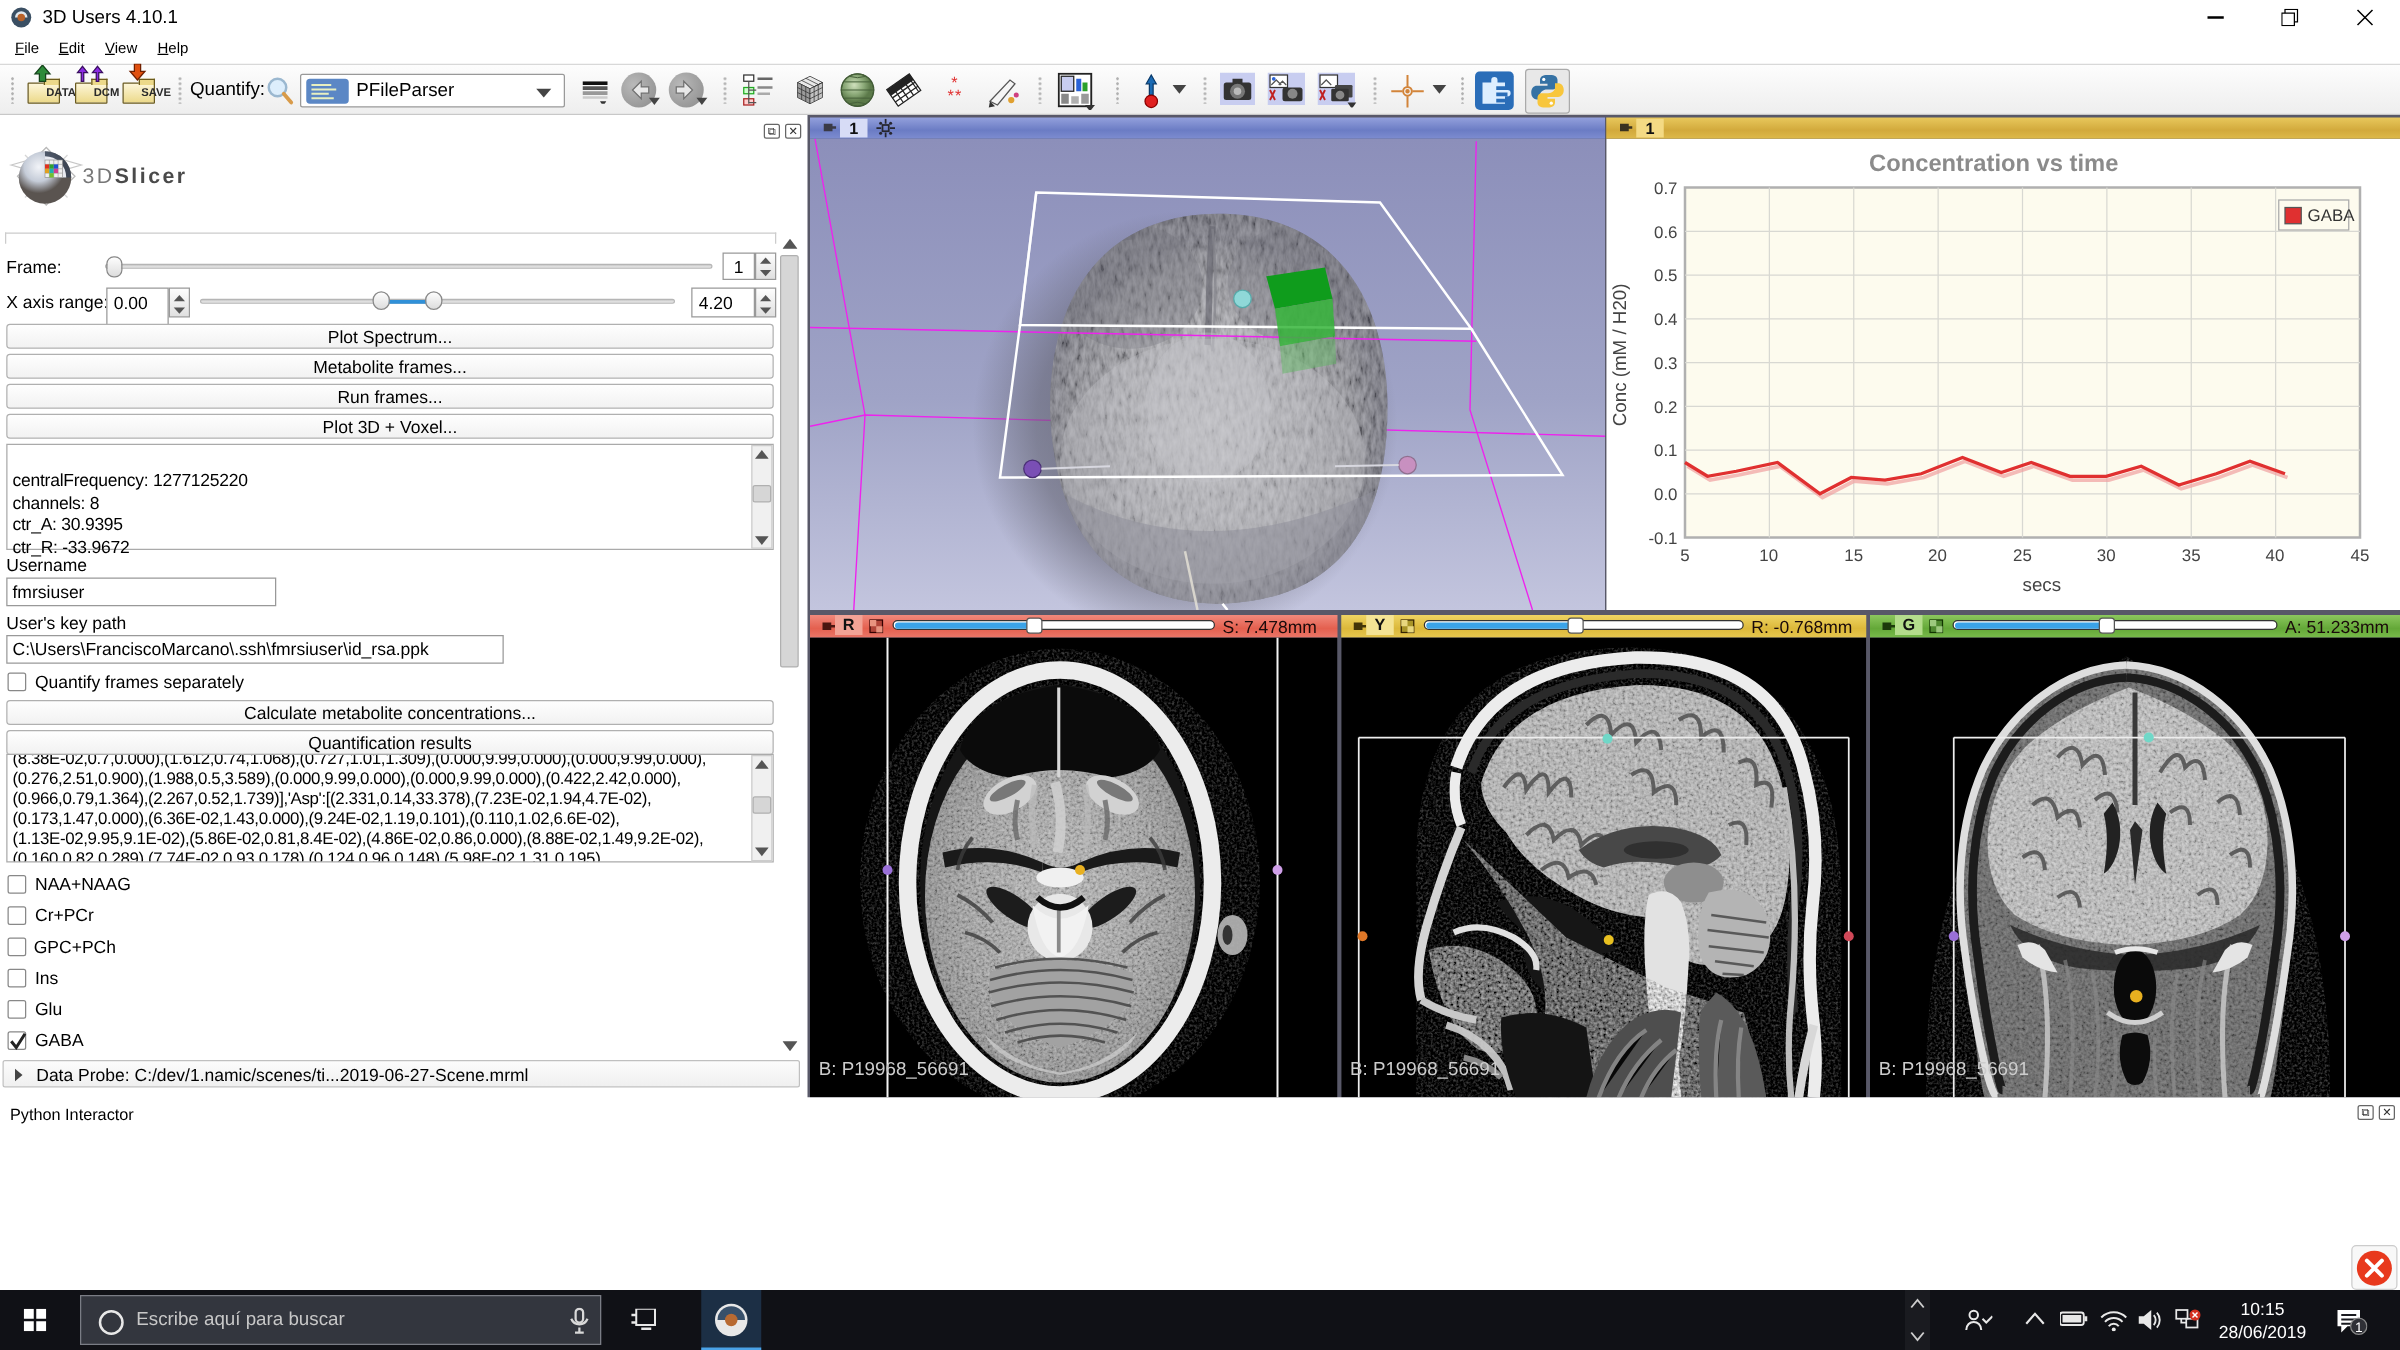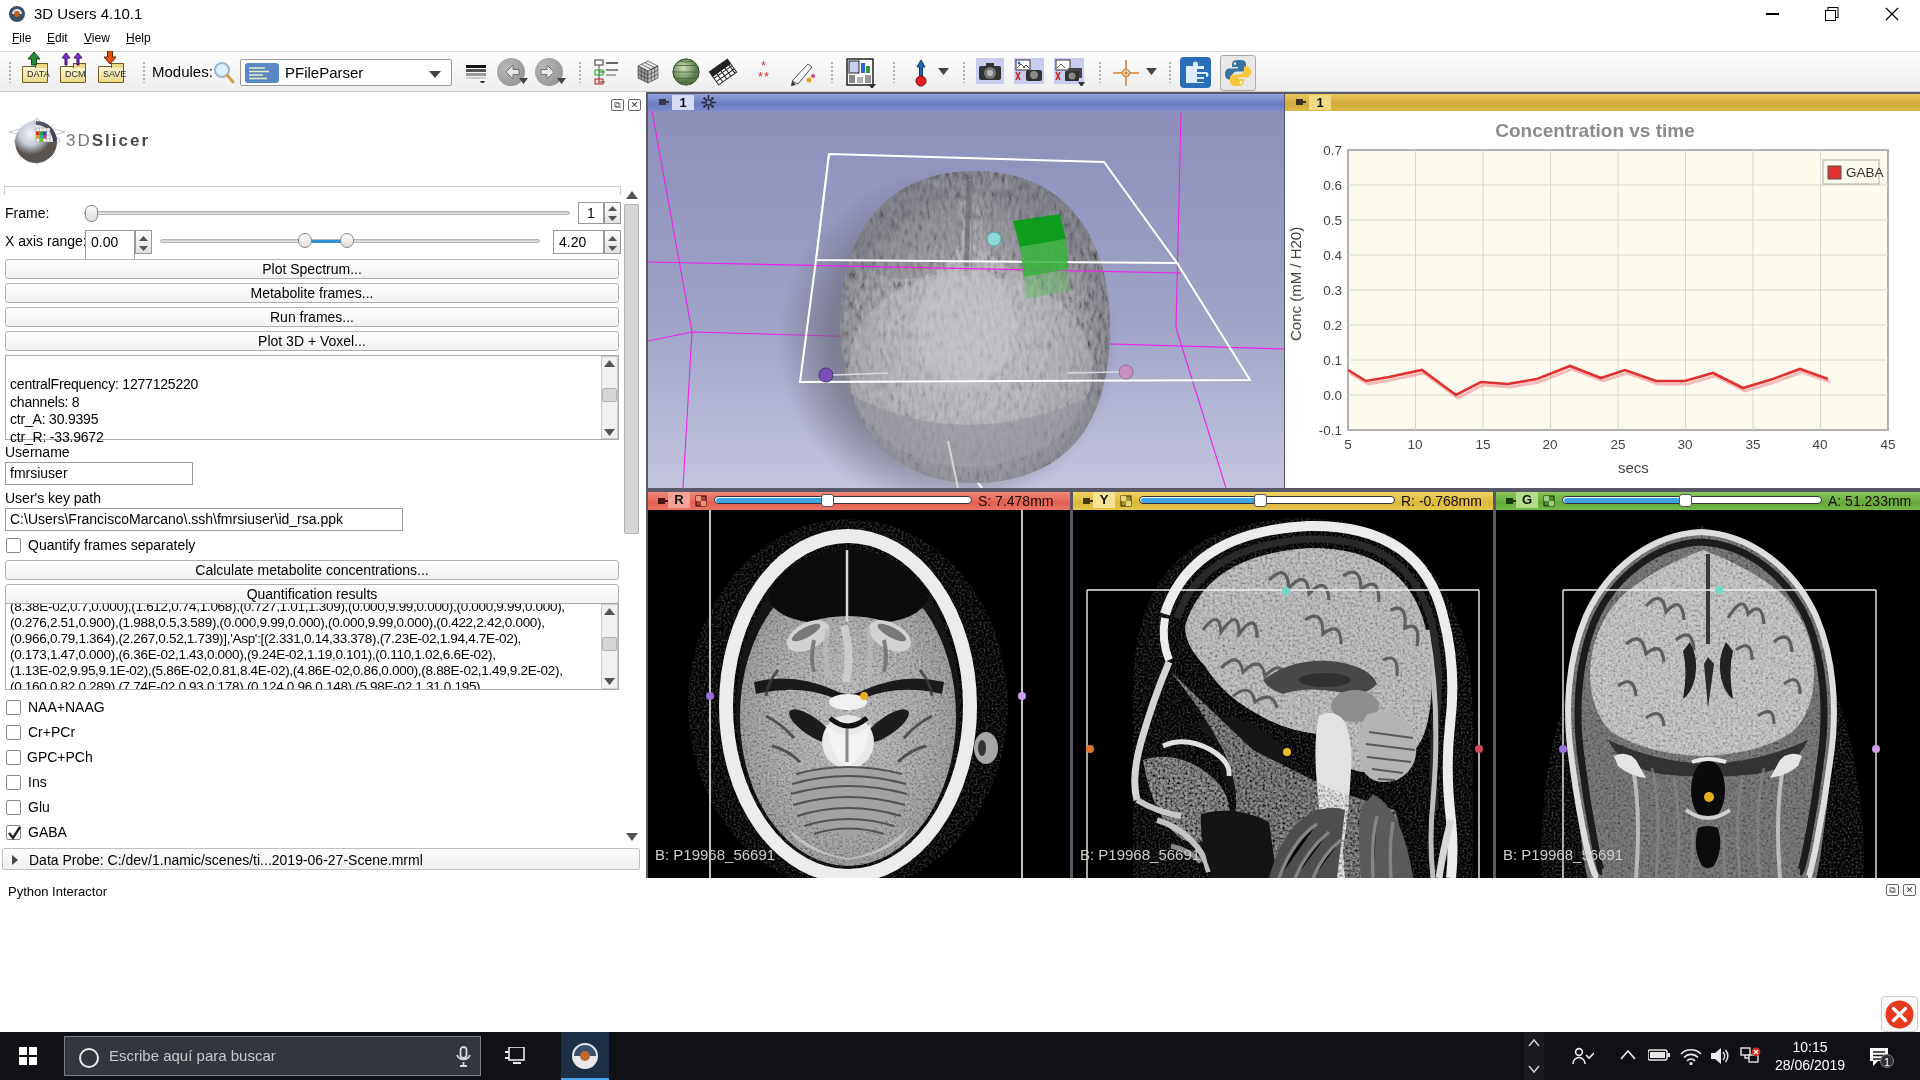--- a/index.html
+++ b/index.html
@@ -11,21 +11,21 @@
 
 #menubar{left:0;top:28px;width:1920px;height:24px;background:#fff;border-bottom:1px solid #d8d8d8}
 #menubar span{position:absolute;top:3px;font-size:12px;color:#000}
 #menubar u{text-decoration:underline}
 
 #toolbar{left:0;top:52px;width:1920px;height:40px;background:linear-gradient(#fdfdfd,#eee);border-bottom:1px solid #c8c8c8}
 .grip{width:4px;height:22px;top:9px;background-image:radial-gradient(circle,#b0b0b0 1px,transparent 1.2px);background-size:4px 4px}
 .tbicon{top:6px;width:26px;height:26px}
 .folder{position:absolute;left:0;bottom:1px;width:26px;height:17px;background:linear-gradient(#fdf6d8,#ecd98a);border:1px solid #6b5b1e;border-radius:1px}
 .folder:before{content:"";position:absolute;left:12px;top:-4px;width:11px;height:4px;background:#ecd98a;border:1px solid #6b5b1e;border-bottom:none}
-.folder span{position:absolute;left:4px;right:0;top:2px;text-align:center;font-size:9px;font-weight:normal;color:#2a2a2a;letter-spacing:0}
+.folder span{position:absolute;left:14px;right:0;top:2px;text-align:center;font-size:9px;font-weight:bold;color:#2a2a2a;letter-spacing:0}
 #modlabel{top:11px;font-size:15px;color:#000}
 #modcombo{top:7px;width:212px;height:27px;background:#fff;border:1px solid #999;border-radius:2px}
 #modcombo .micon{position:absolute;left:4px;top:3px;width:34px;height:20px;background:#5b87c5;border-radius:3px}
 #modcombo .mtext{position:absolute;left:44px;top:4px;font-size:15px;color:#000}
 #modcombo .darr{position:absolute;right:10px;top:11px;width:0;height:0;border-left:6px solid transparent;border-right:6px solid transparent;border-top:7px solid #444}
 .circbtn{top:6px;width:28px;height:28px;border-radius:50%;background:#909090}
 .circbtn:before{content:"";position:absolute;left:5px;top:8px;width:12px;height:12px}
 
 #leftpanel{left:0;top:92px;width:646px;height:786px;background:#fff;overflow:hidden}
 .minibtn{width:13px;height:12px;border:1px solid #666;border-radius:2px;background:#fff;font-size:9px;line-height:10px;text-align:center;color:#333}
@@ -102,21 +102,21 @@
       </div>
   <div class="abs tbicon" style="left:98px">
         <div class="folder">
           <span>SAVE</span>
         </div>
         <svg class="abs" style="left:4px;top:-7px" width="16" height="14">
           <path d="M8 13L2 6h3.5V0h5v6H14z" fill="#e05010" stroke="#702000"></path>
         </svg>
       </div>
   <div class="abs grip" style="left:142px"></div>
-  <div class="abs" id="modlabel" style="left:152px">Modules:</div>
+  <div class="abs" id="modlabel" style="left:152px">Quantify:</div>
   <svg class="abs" style="left:212px;top:9px" width="24" height="24">
         <circle cx="10" cy="9" r="7" fill="#ddeefc" stroke="#9bb8d0" stroke-width="2"></circle>
         <path d="M15 14l6 7" stroke="#d89b4a" stroke-width="3" stroke-linecap="round"></path>
       </svg>
   <div class="abs" id="modcombo" style="left:240px">
         <div class="micon"></div>
         <svg class="abs" style="left:8px;top:6px" width="26" height="14">
           <g stroke="#e8f0c0" stroke-width="1.6">
             <path d="M0 2h16M0 5.5h20M0 9h14M0 12.5h18"></path>
           </g>
@@ -349,21 +349,21 @@
   <div class="abs sbar" style="left:601px;top:264px;width:17px;height:83px"></div>
   <svg class="abs" style="left:604px;top:267px" width="11" height="9">
         <path d="M0 8l5.5-7L11 8z" fill="#555"></path>
       </svg>
   <svg class="abs" style="left:604px;top:336px" width="11" height="9">
         <path d="M0 1l5.5 7L11 1z" fill="#555"></path>
       </svg>
   <div class="abs sthumb" style="left:602px;top:296px;width:15px;height:14px"></div>
 
   <div class="abs label" style="left:5px;top:352px">Username</div>
-  <div class="abs inp" style="left:5px;top:370px;width:188px;height:23px">fmrsiuser</div>
+  <div class="abs inp" style="left:5px;top:370px;width:216px;height:23px">fmrsiuser</div>
 
   <div class="abs label" style="left:5px;top:398px">User's key path</div>
   <div class="abs inp" style="left:5px;top:416px;width:398px;height:23px">C:\Users\FranciscoMarcano\.ssh\fmrsiuser\id_rsa.ppk</div>
 
   <div class="abs cb" style="left:6px;top:446px"></div>
   <div class="abs label" style="left:28px;top:445px">Quantify frames separately</div>
 
   <div class="abs btn" style="top:468px">Calculate metabolite concentrations...</div>
   <div class="abs btn" style="top:492px">Quantification results</div>
 

